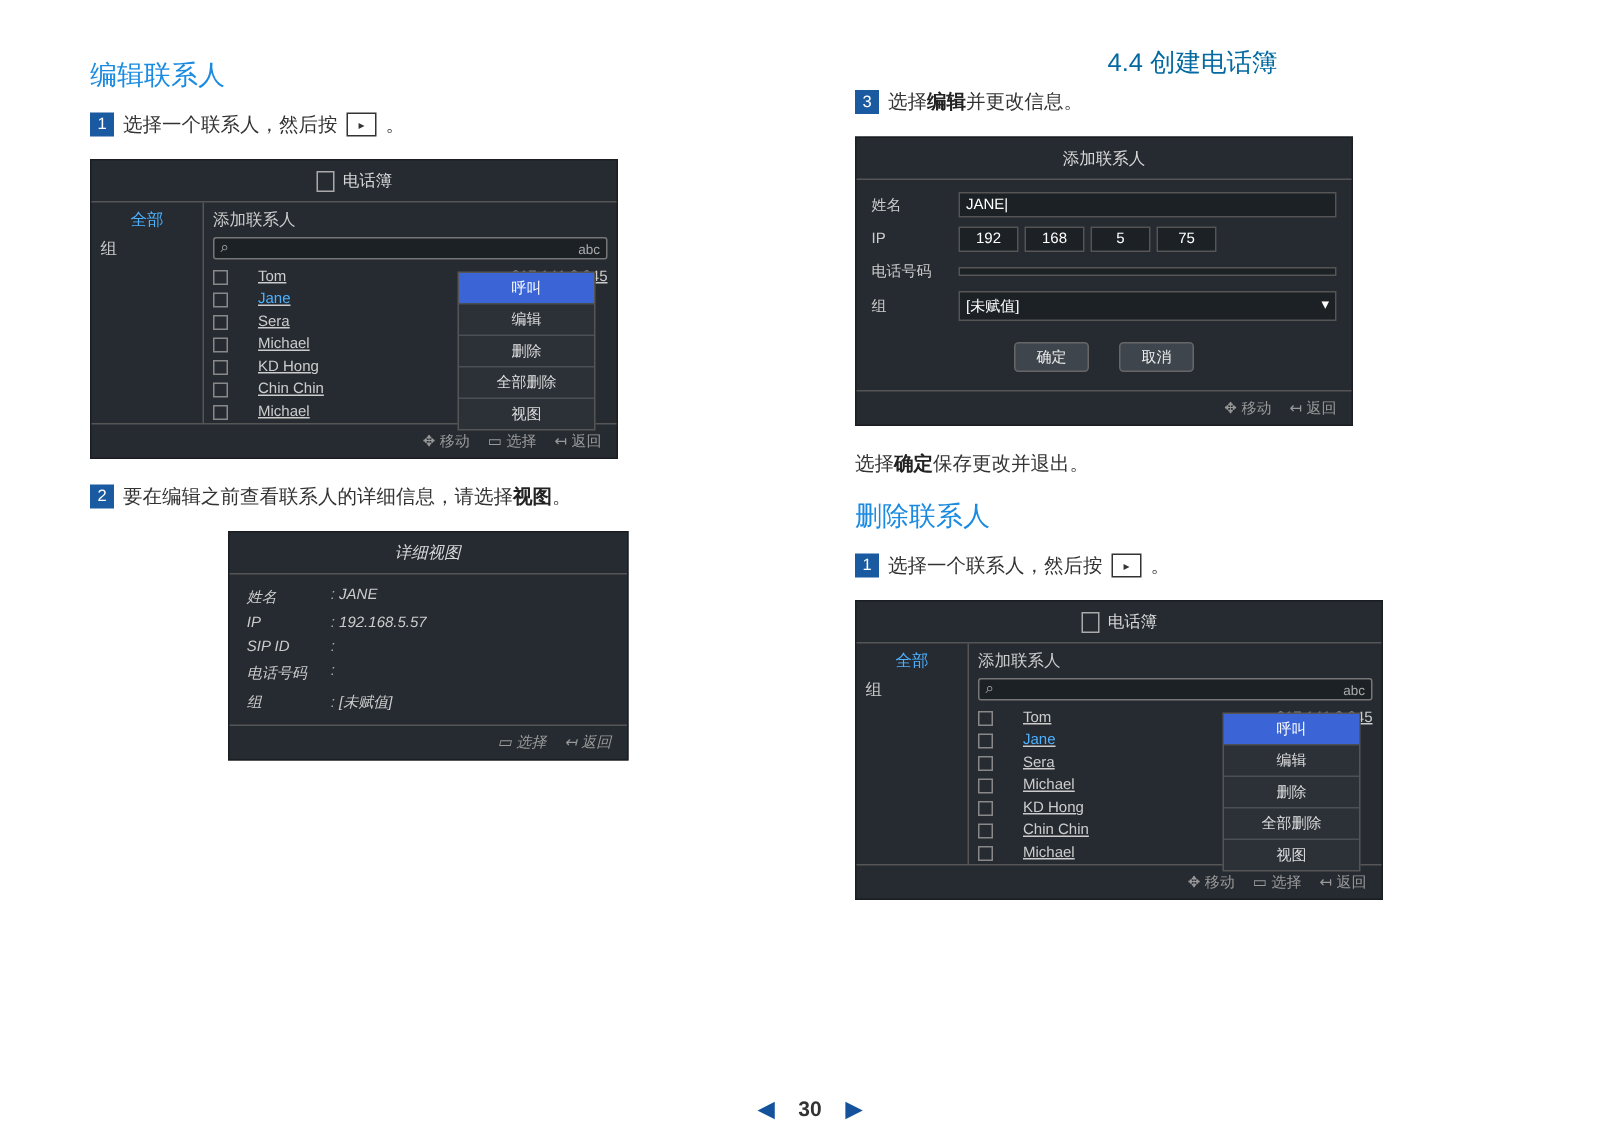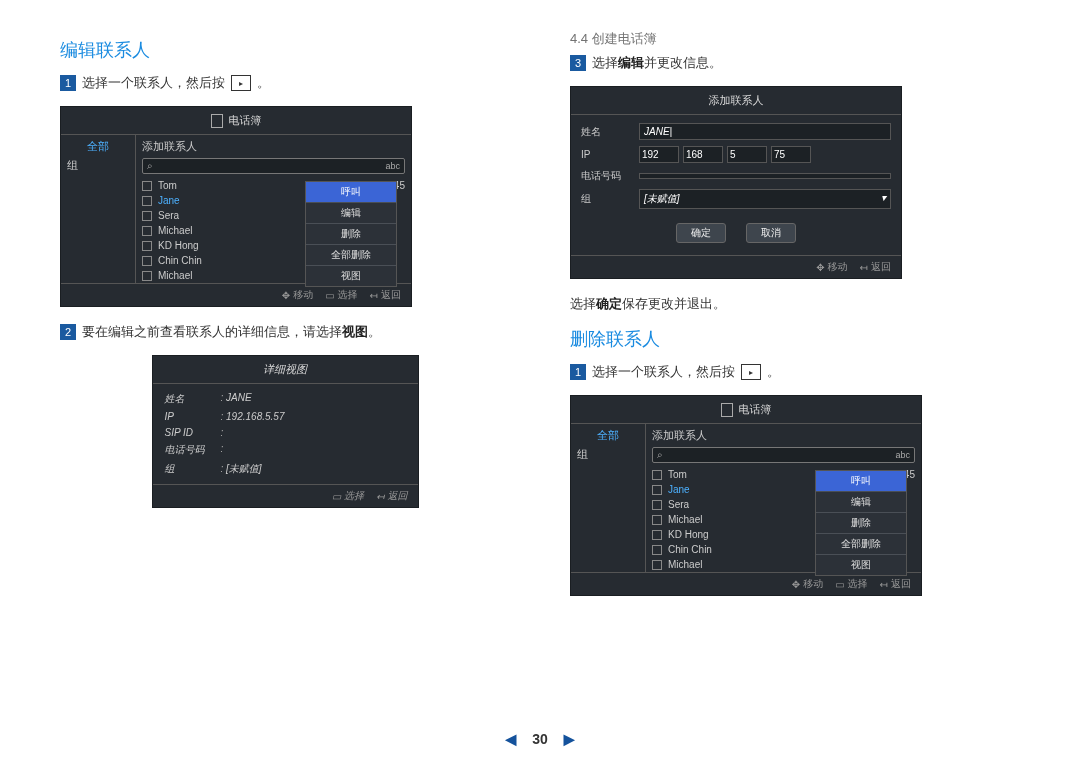--- a/index.html
+++ b/index.html
@@ -15,23 +15,23 @@
     padding: 30px 60px 0 60px;
     gap: 60px;
     height: 680px;
   }
   .col {
     flex: 1;
     font-size: 13px;
     color: #333;
   }
   .breadcrumb {
-    text-align: left;
-    font-size: 13px;
-    color: #737373;
+    text-align: center;
+    font-size: 17px;
+    color: #0369a1;
     margin-bottom: 6px;
   }
   .section-title {
     color: #1a8be0;
     font-size: 18px;
     font-weight: 500;
     margin: 8px 0 12px 0;
   }
   .step {
     display: flex;
@@ -117,23 +117,24 @@
     background: #1c2125;
     padding: 1px 4px;
     margin-bottom: 4px;
   }
   .searchbar .mag { font-size: 10px; color: #aaa; }
   .searchbar .space { flex: 1; }
   .searchbar .abc { font-size: 9px; color: #aaa; }
   .contact-row {
     display: flex;
     align-items: center;
-    gap: 6px;
+    gap: 20px;
     padding: 2px 0;
     font-size: 10px;
+    text-decoration: underline;
   }
   .contact-row .chk {
     width: 8px; height: 8px;
     border: 1px solid #888;
   }
   .contact-row .ipcell { margin-left: auto; color: #ccc; font-size: 10px; }
   .contact-row.selected .name { color: #4db1ff; }
   .ctxmenu {
     position: absolute;
     right: 14px;
@@ -186,33 +187,33 @@
     gap: 8px;
   }
   .form-row .lbl { width: 50px; font-size: 10px; color: #ccc; }
   .form-row .field {
     flex: 1;
     border: 1px solid #555;
     background: #1c2125;
     color: #fff;
     padding: 2px 4px;
     font-size: 10px;
-    font-style: italic;
   }
   .form-row .ipgroup {
     display: flex;
     gap: 4px;
   }
   .form-row .ipgroup .ipbox {
     width: 34px;
     border: 1px solid #555;
     background: #1c2125;
     color: #fff;
     padding: 2px 2px;
     font-size: 10px;
+    text-align: center;
   }
   .btnrow {
     display: flex;
     justify-content: center;
     gap: 20px;
     padding: 8px 0 4px 0;
   }
   .btn {
     background: #3e454d;
     border: 1px solid #666;

